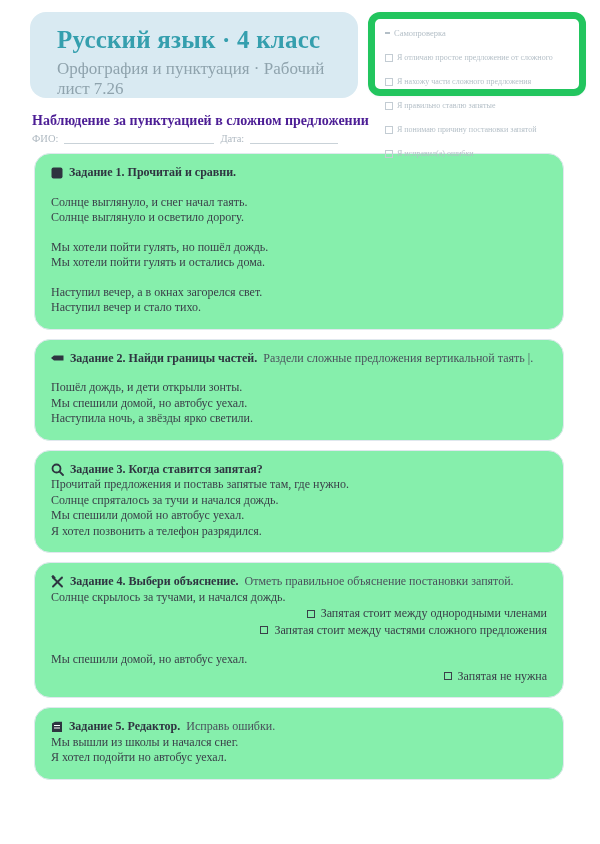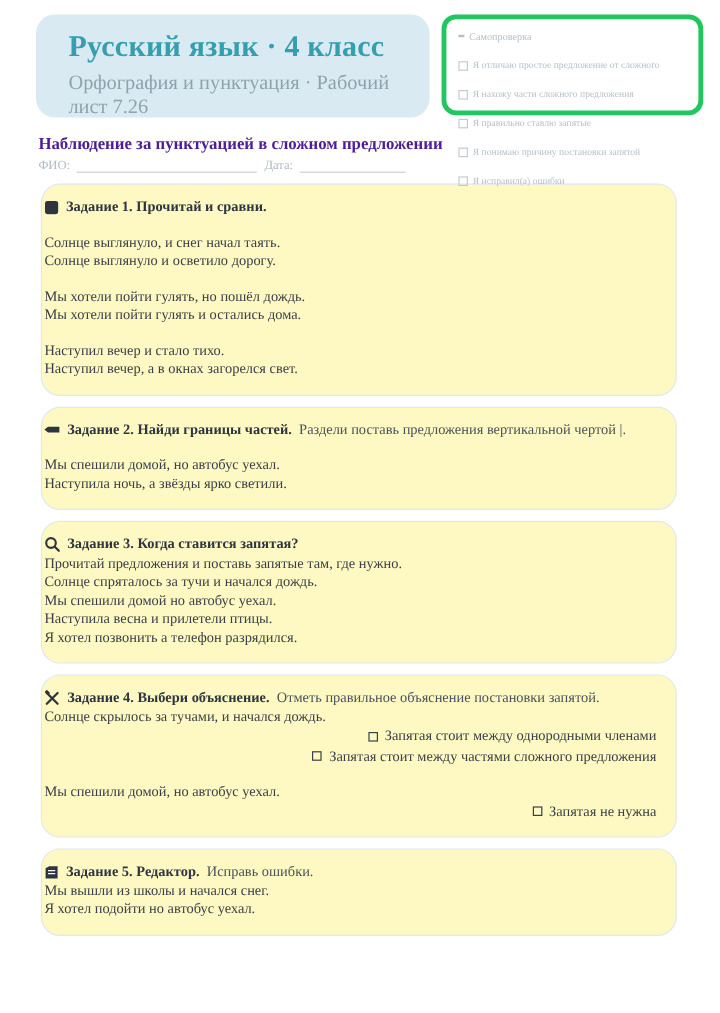--- a/index.html
+++ b/index.html
@@ -9,42 +9,42 @@
   }
   
   .header{display:flex;gap:10px;padding:12px 14px 0 30px;align-items:stretch;}
   .brand-card{
     flex:0 0 328px;height:86px;background:#d9eaf2;border-radius:16px;
     padding:14px 0 0 27px;box-sizing:border-box;
   }
   .brand-title{font-size:25px;font-weight:bold;color:#359fae;letter-spacing:.2px;}
   .brand-subtitle{font-size:17px;color:#8fa3ad;margin-top:5px;}
   .selfcheck-card{
-    width:222px;background:#ffffff;border:4px solid #22c55e;border-radius:12px;
+    width:222px;background:#ffffff;border:7px solid #22c55e;border-radius:12px;
     box-shadow:0 1px 2px rgba(120,140,160,.08);
     padding:9px 10px;box-sizing:border-box;height:84px;
   }
   .selfcheck-title-row{display:flex;align-items:center;gap:4px;margin-bottom:3px;}
   .selfcheck-bullet{width:5px;height:2px;background:#b4bfc7;display:inline-block;}
   .selfcheck-title{font-size:8.5px;color:#b4bfc7;}
   .selfcheck-item{display:flex;align-items:center;gap:4px;margin-top:15px;}
   .cb-light{width:6px;height:6px;border:1px solid #c3ccd3;display:inline-block;flex:0 0 auto;}
   .selfcheck-item span.lbl{font-size:8px;color:#b4bfc7;white-space:nowrap;}
   
   .main{padding:0 32px;}
   .ws-title{font-size:14px;font-weight:bold;color:#4c1d95;margin-top:15px;}
   .fio-row{font-size:10.5px;color:#b0bac2;margin-top:4px;display:flex;align-items:flex-end;gap:6px;text-align:center;}
   .uline{display:inline-block;border-bottom:1px solid #c9d2d8;height:9px;}
   .uline.fio{width:150px;}
   .uline.date{width:88px;}
   
   .card{
     margin:9px 0 0 2px;width:530px;box-sizing:border-box;
-    border:1.5px solid #e0e8ee;border-radius:16px;background:#fef9c3;
-    padding:11px 16px 13px 2px;font-size:12px;line-height:15.5px;color:#3a4049;
+    border:1.5px solid #e0e8ee;border-radius:16px;background:#86efac;
+    padding:11px 16px 13px 16px;font-size:12px;line-height:15.5px;color:#3a4049;
   }
   .task-head{display:flex;align-items:center;gap:6px;}
   .task-head .b{font-weight:bold;color:#2e3440;}
   .task-head .r{color:#4a515c;}
   .icon{display:inline-flex;align-items:center;flex:0 0 auto;}
   .line{margin:0;}
   .gap{height:14px;}
   .opt{display:flex;align-items:center;gap:6px;margin-top:1px;justify-content:flex-end;}
   .cb-dark{width:6px;height:6px;border:1.2px solid #3a4049;display:inline-block;flex:0 0 auto;}
 </style>
@@ -105,53 +105,53 @@
         </span>
         <span class="b">Задание 1. Прочитай и сравни.</span>
       </div>
       <div class="gap"></div>
       <div class="line">Солнце выглянуло, и снег начал таять.</div>
       <div class="line">Солнце выглянуло и осветило дорогу.</div>
       <div class="gap"></div>
       <div class="line">Мы хотели пойти гулять, но пошёл дождь.</div>
       <div class="line">Мы хотели пойти гулять и остались дома.</div>
       <div class="gap"></div>
+      <div class="line">Наступил вечер, а в окнах загорелся свет.</div>
       <div class="line">Наступил вечер и стало тихо.</div>
-      <div class="line">Наступил вечер, а в окнах загорелся свет.</div>
     </div>
 
     <div class="card">
       <div class="task-head">
         <span class="icon">
           <svg width="13" height="12" viewBox="0 0 13 12">
               <polygon points="0,6 3,3.6 12.5,3.6 12.5,8.4 3,8.4" fill="#2e3440"></polygon>
             </svg>
         </span>
         <span class="b">Задание 2. Найди границы частей.</span>
-        <span class="r">Раздели поставь предложения вертикальной чертой |.</span>
-      </div>
-      <div class="gap"></div>
+        <span class="r">Раздели сложные предложения вертикальной таять |.</span>
+      </div>
+      <div class="gap"></div>
+      <div class="line">Пошёл дождь, и дети открыли зонты.</div>
       <div class="line">Мы спешили домой, но автобус уехал.</div>
       <div class="line">Наступила ночь, а звёзды ярко светили.</div>
     </div>
 
     <div class="card">
       <div class="task-head">
         <span class="icon">
           <svg width="13" height="13" viewBox="0 0 13 13">
               <circle cx="5.5" cy="5.5" r="4" fill="none" stroke="#2e3440" stroke-width="1.8"></circle>
               <line x1="8.6" y1="8.6" x2="12" y2="12" stroke="#2e3440" stroke-width="1.8" stroke-linecap="round"></line>
             </svg>
         </span>
         <span class="b">Задание 3. Когда ставится запятая?</span>
       </div>
       <div class="line">Прочитай предложения и поставь запятые там, где нужно.</div>
       <div class="line">Солнце спряталось за тучи и начался дождь.</div>
       <div class="line">Мы спешили домой но автобус уехал.</div>
-      <div class="line">Наступила весна и прилетели птицы.</div>
       <div class="line">Я хотел позвонить а телефон разрядился.</div>
     </div>
 
     <div class="card">
       <div class="task-head">
         <span class="icon">
           <svg width="13" height="13" viewBox="0 0 13 13">
               <line x1="2" y1="2.5" x2="11" y2="11.5" stroke="#2e3440" stroke-width="1.9" stroke-linecap="round"></line>
               <line x1="11" y1="2.5" x2="2" y2="11.5" stroke="#2e3440" stroke-width="1.9" stroke-linecap="round"></line>
               <rect x="0.5" y="0.8" width="4" height="2.6" rx="0.6" transform="rotate(45 2.5 2.1)" fill="#2e3440"></rect>

